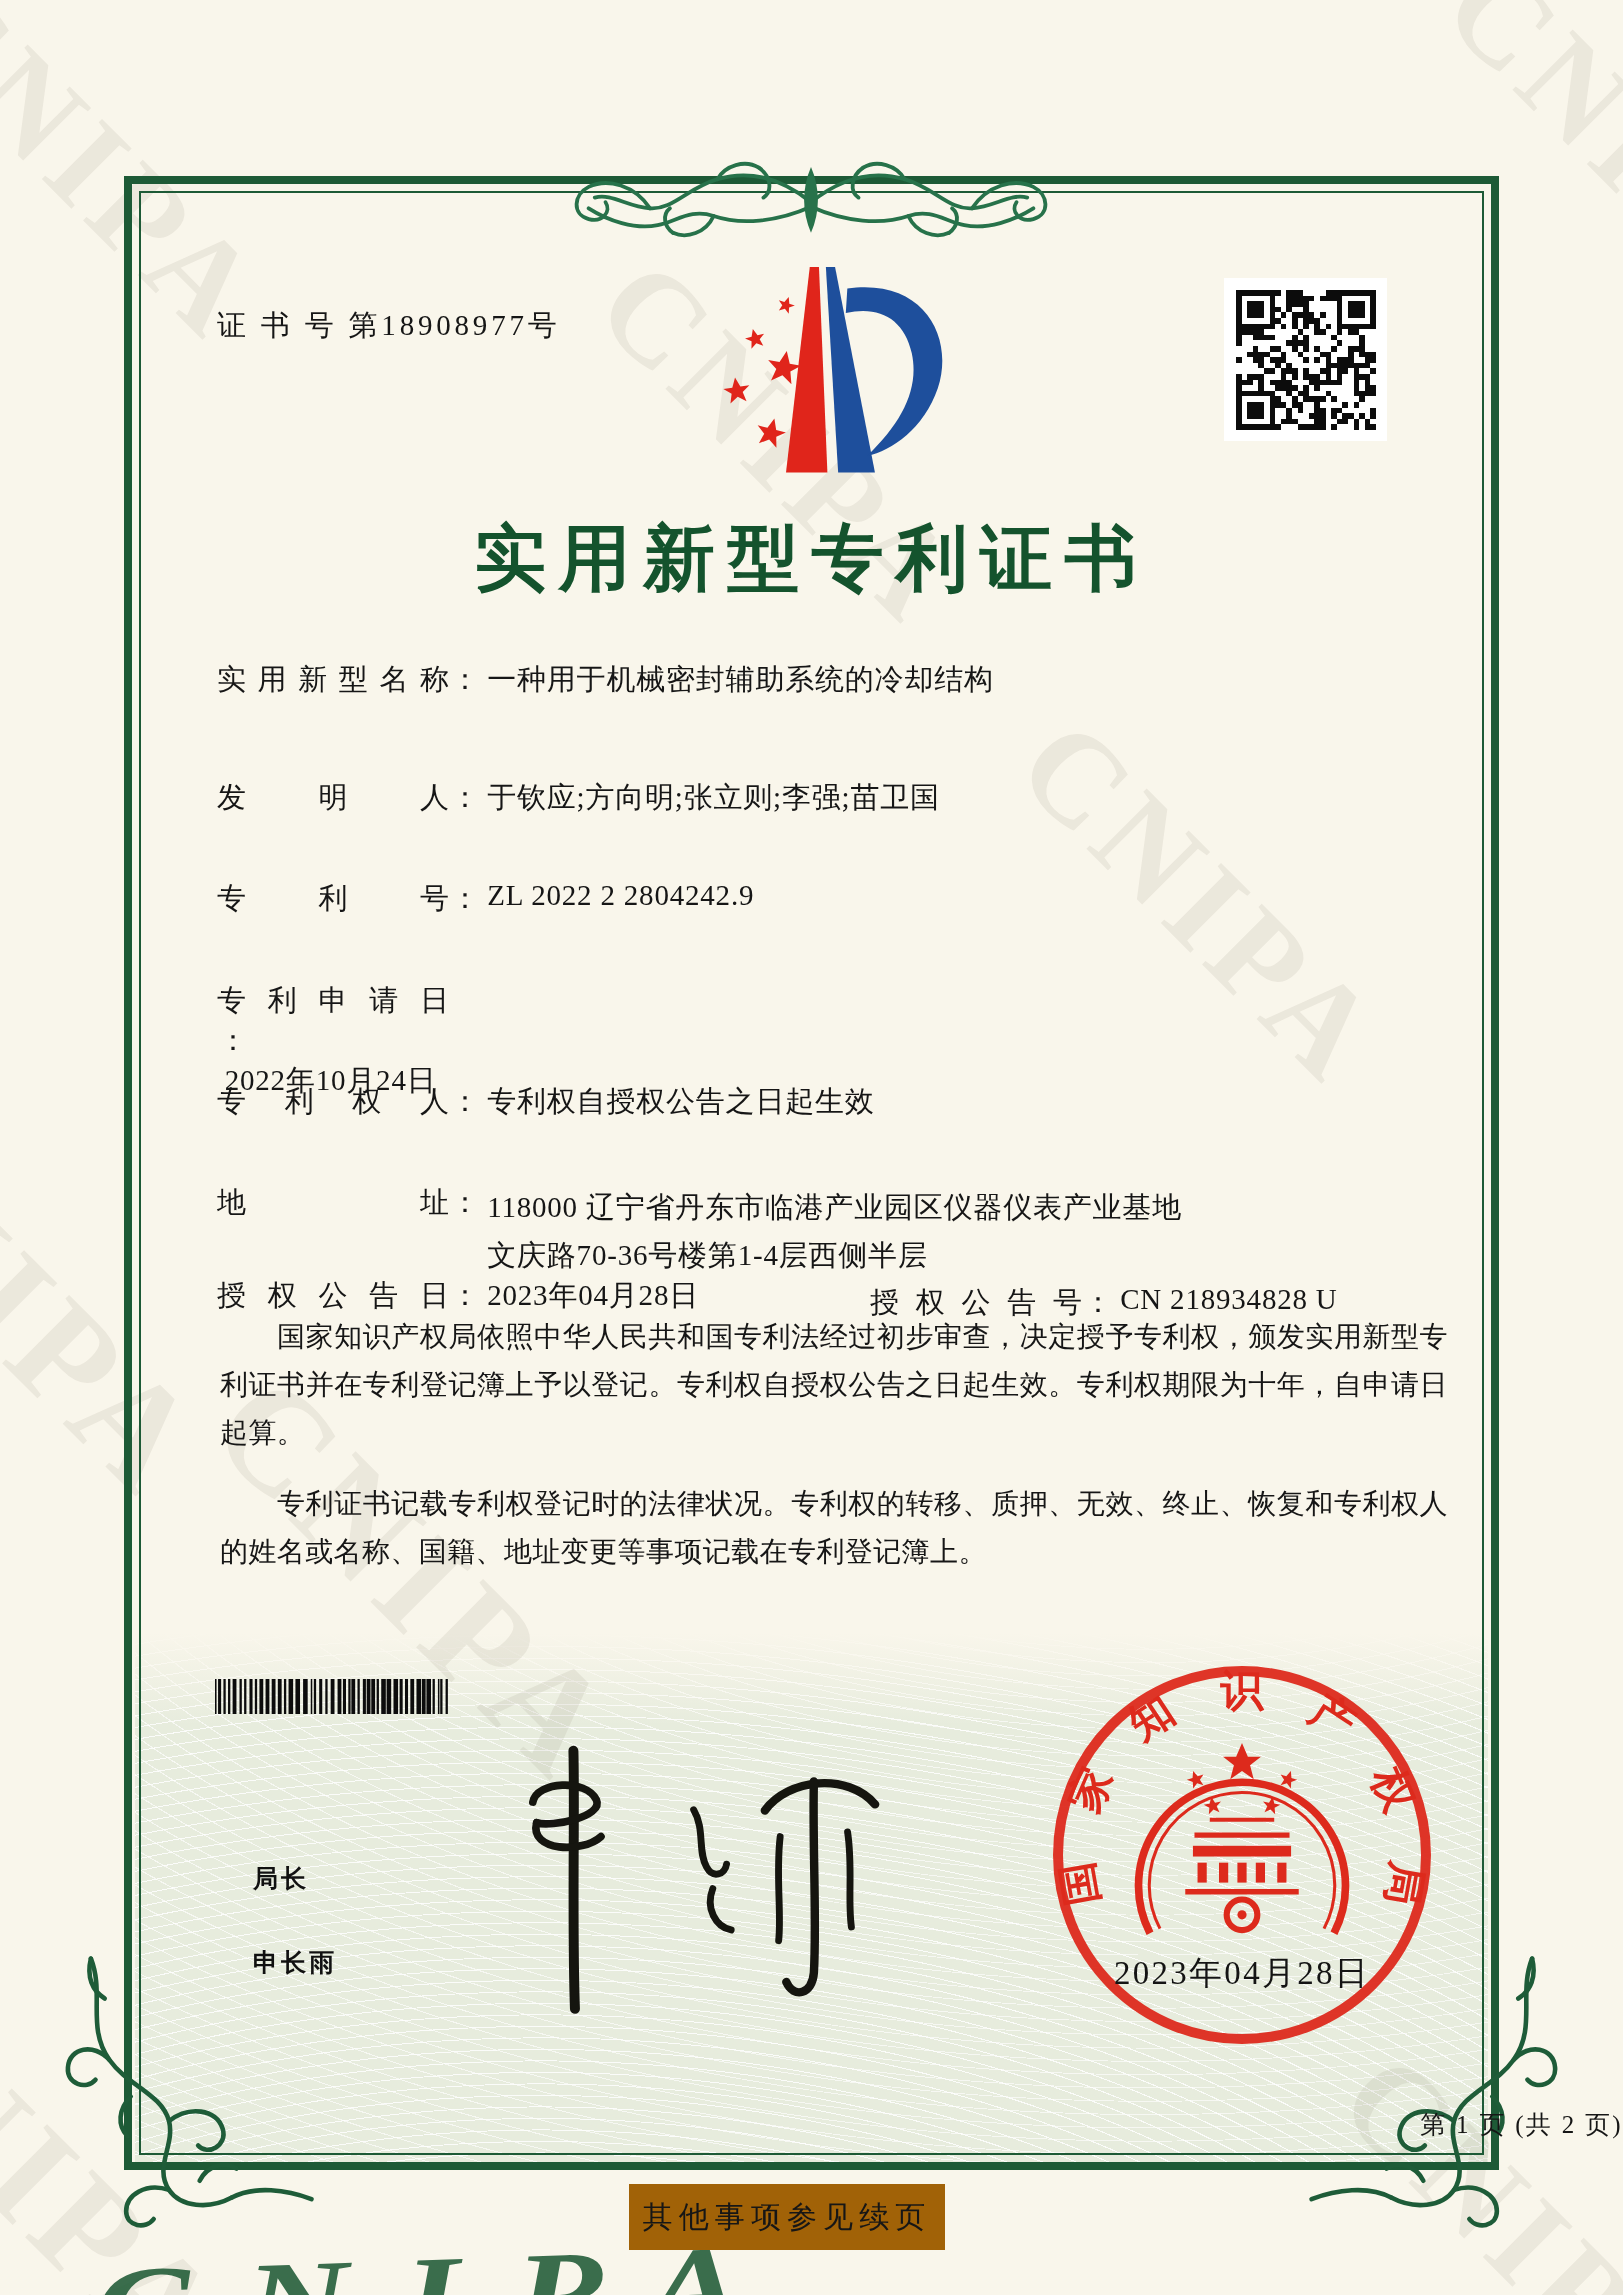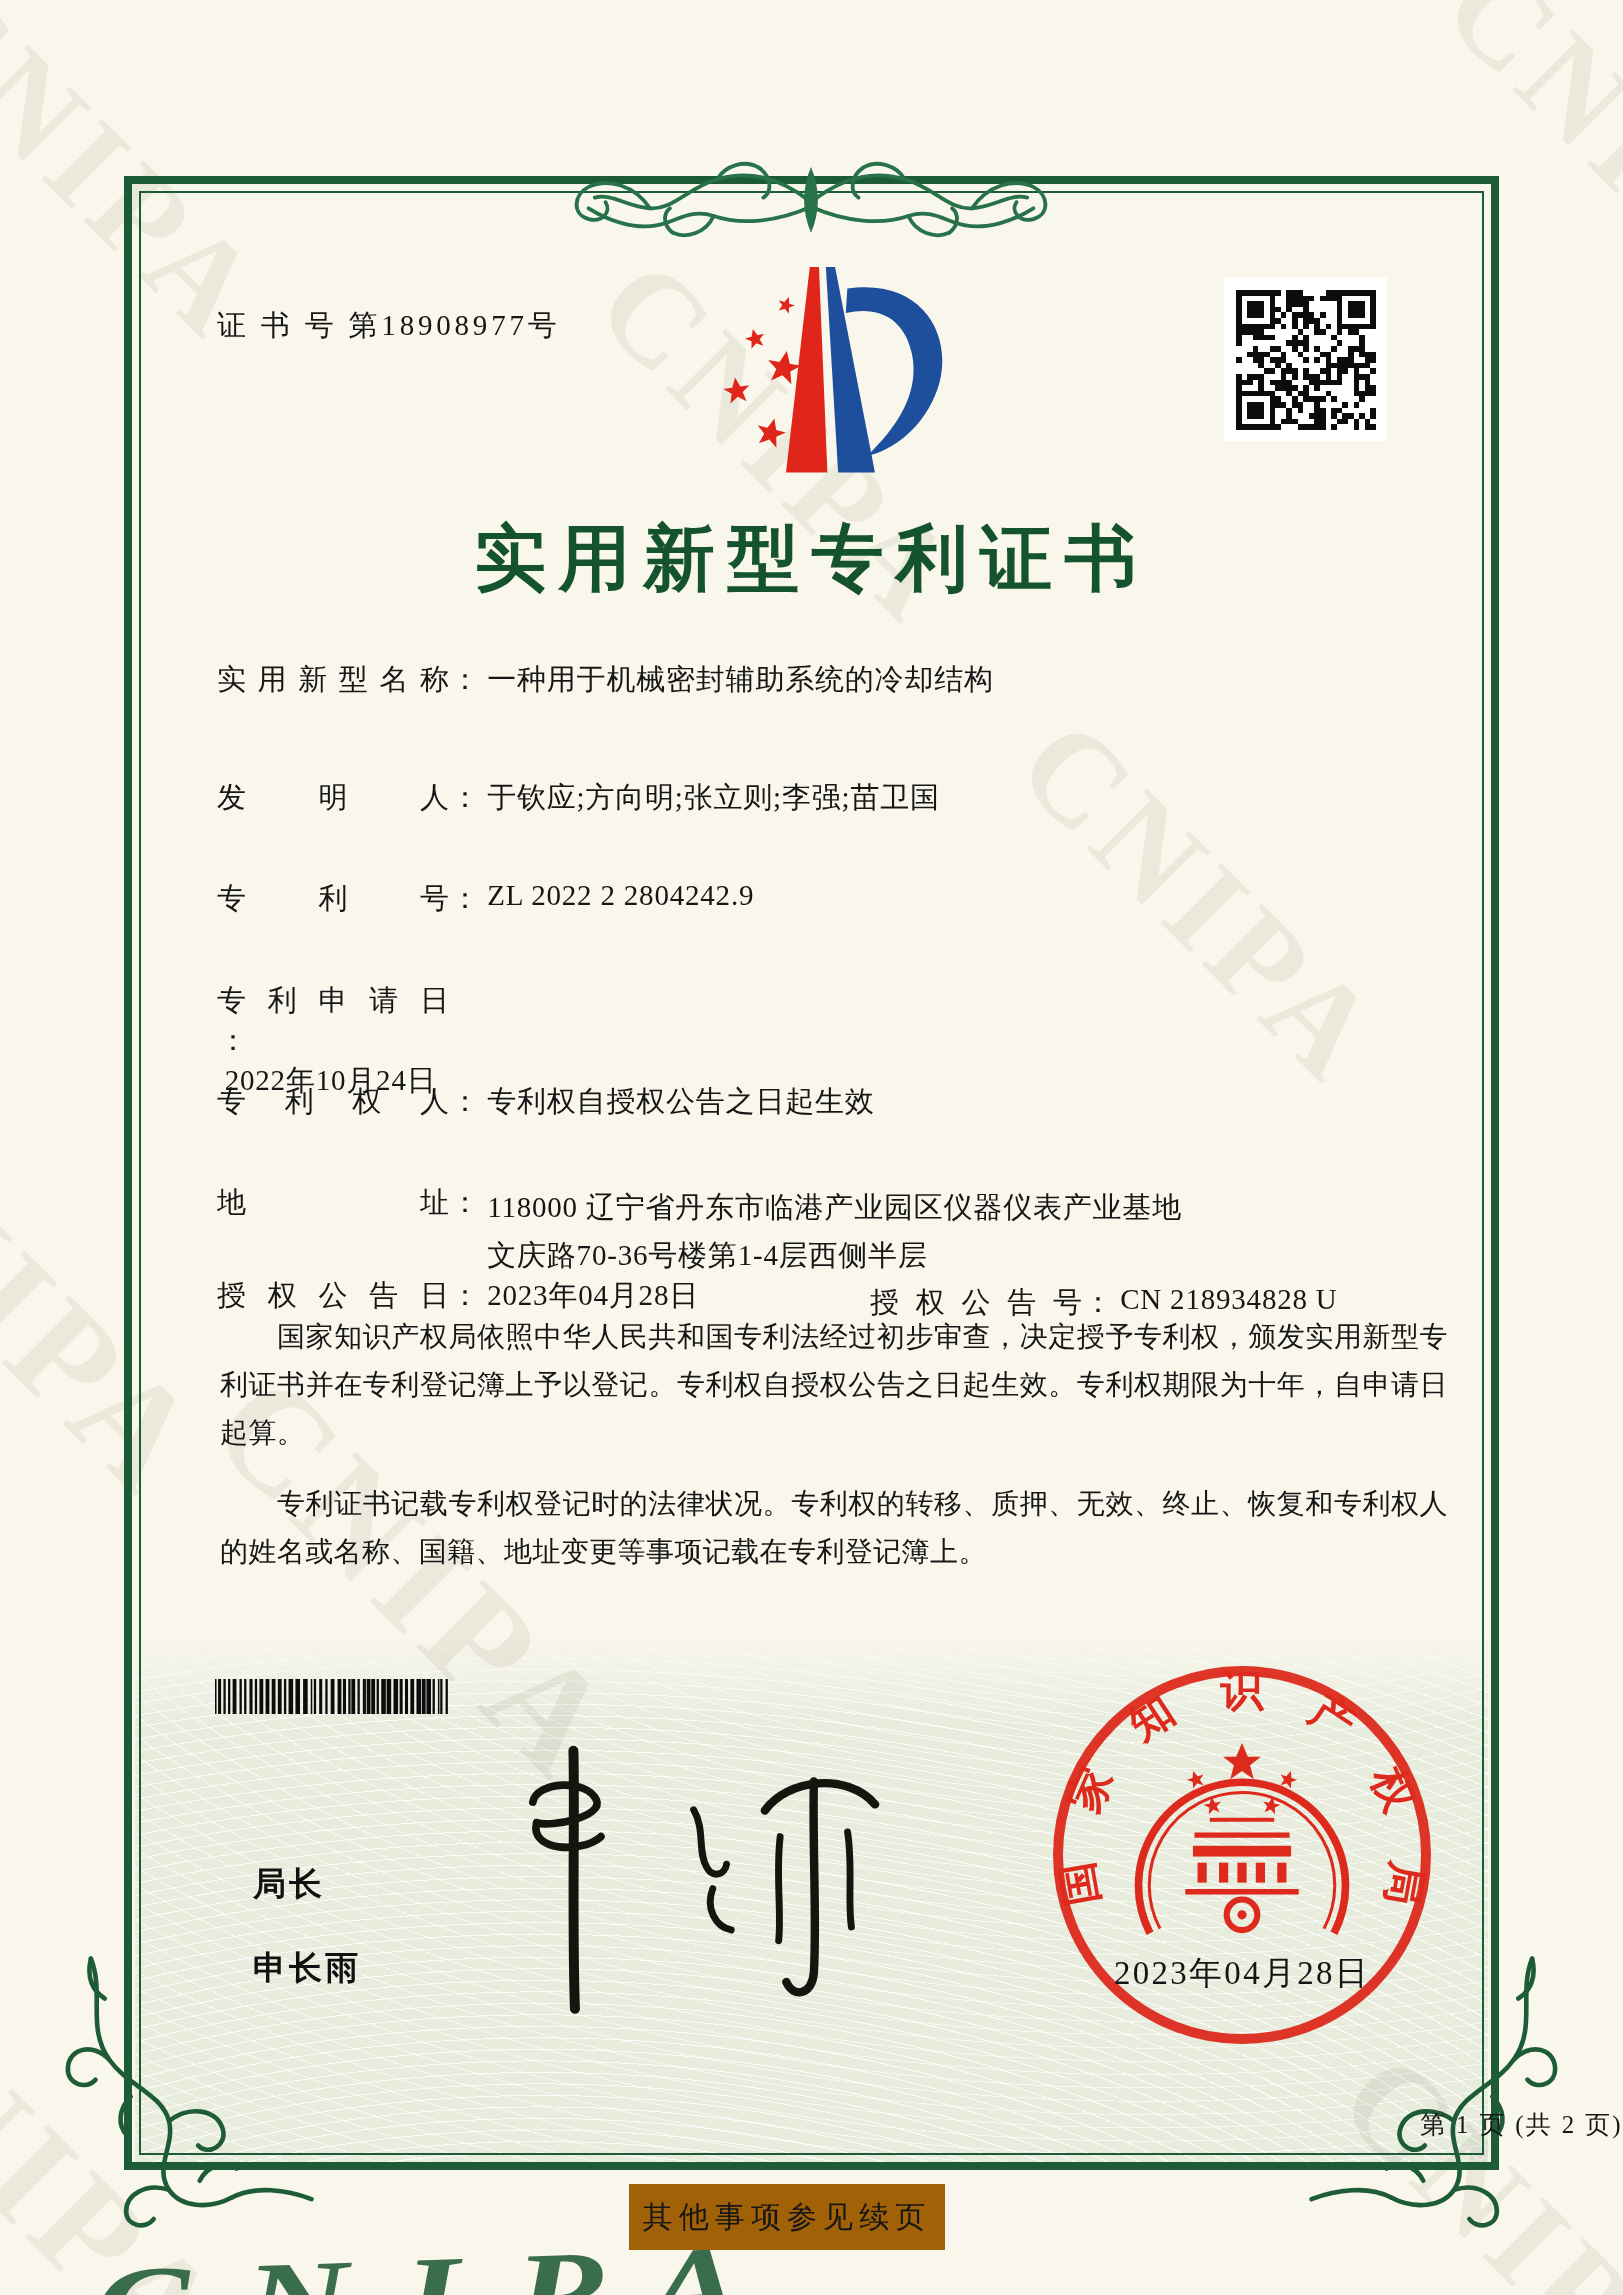--- a/index.html
+++ b/index.html
@@ -77,21 +77,21 @@
     position:absolute; left:220px; width:1228px; z-index:3;
     font-size:28px; line-height:48px; text-align:justify;
     text-indent:57px; letter-spacing:0.4px;
   }
   
   .barcode{position:absolute; left:215px; top:1679px; width:239px; height:35px; z-index:3;}
   .barcode svg{width:100%; height:100%; fill:#0c0c0c;}
   .director-title,.director-name{
     position:absolute; left:253px; z-index:3;
     font-family:"Liberation Sans","DejaVu Sans",sans-serif;
-    font-weight:bold; font-size:33px; letter-spacing:3.1px; color:#111;
+    font-weight:bold; font-size:25px; letter-spacing:3.1px; color:#111;
   }
   .director-title{top:1862px;}
   .director-name{top:1946px;}
   .signature{position:absolute; left:460px; top:1737px; width:429px; height:291px; z-index:4;}
   
   .seal{position:absolute; left:1035px; top:1648px; width:414px; height:414px; z-index:4;}
   .seal svg{width:100%; height:100%;}
   .seal text.ch{
     font-family:"Liberation Serif","DejaVu Serif",serif; font-weight:bold;
     font-size:56px; fill:#dd2a1c;

